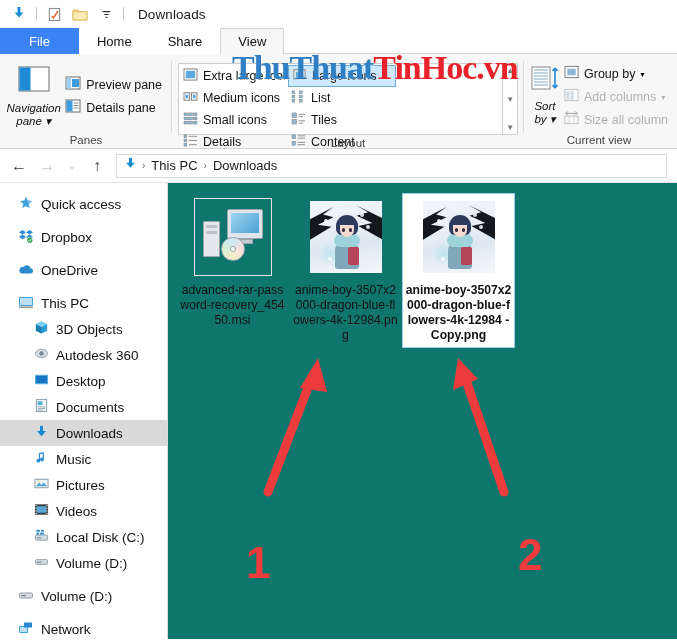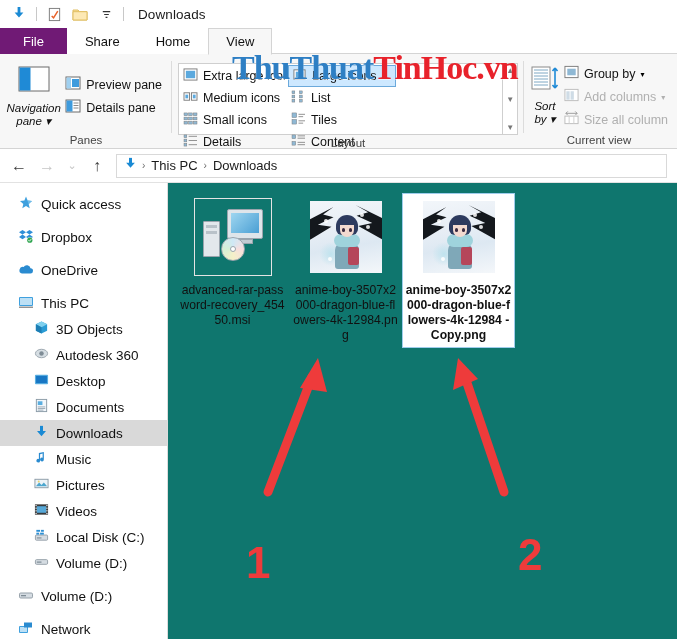--- a/index.html
+++ b/index.html
@@ -27,21 +27,21 @@
   
   .tabstrip{ height:26px; display:flex; align-items:flex-end; background:#ffffff; position:relative; }
   .tabstrip::after{
     content:""; position:absolute; left:0; right:0; bottom:0; height:1px; background:#d4d4d4;
   }
   .tab{
     height:26px; padding:0 17px; display:flex; align-items:center; justify-content:center;
     font-size:13px; color:#111; background:#ffffff; border-left:1px solid transparent;
     border-right:1px solid transparent; position:relative; z-index:2;
   }
-  .tab.file{ background:#701a75; color:#ffffff; padding:0 22px; }
+  .tab.file{ background:#3b82f6; color:#ffffff; padding:0 28px; }
   .tab.active{
     background:#f7f7f7; border:1px solid #d4d4d4; border-bottom:1px solid #f7f7f7;
     height:27px; margin-bottom:-1px;
   }
 
   
   .ribbon{
     height:95px; background:#f7f7f7; border-bottom:1px solid #d4d4d4;
     display:flex; position:relative; padding-top:3px;
   }
@@ -205,22 +205,22 @@
     <svg width="13" height="13" viewBox="0 0 14 14">
         <path d="M3 4h8M4.5 7h5M6 10h2" stroke="#333" stroke-width="1.3"></path>
       </svg>
   </div>
   <div class="qa-sep"></div>
   <div class="title-text">Downloads</div>
 </div>
 
 <div class="tabstrip">
   <div class="tab file">File</div>
+  <div class="tab">Home</div>
   <div class="tab">Share</div>
-  <div class="tab">Home</div>
   <div class="tab active">View</div>
 </div>
 
 <div class="ribbon">
 
   <div class="rgroup" style="width:172px">
     <div class="gbody">
       <div class="bigbtn">
         <span>
           <svg width="36" height="30" viewBox="0 0 36 30">

